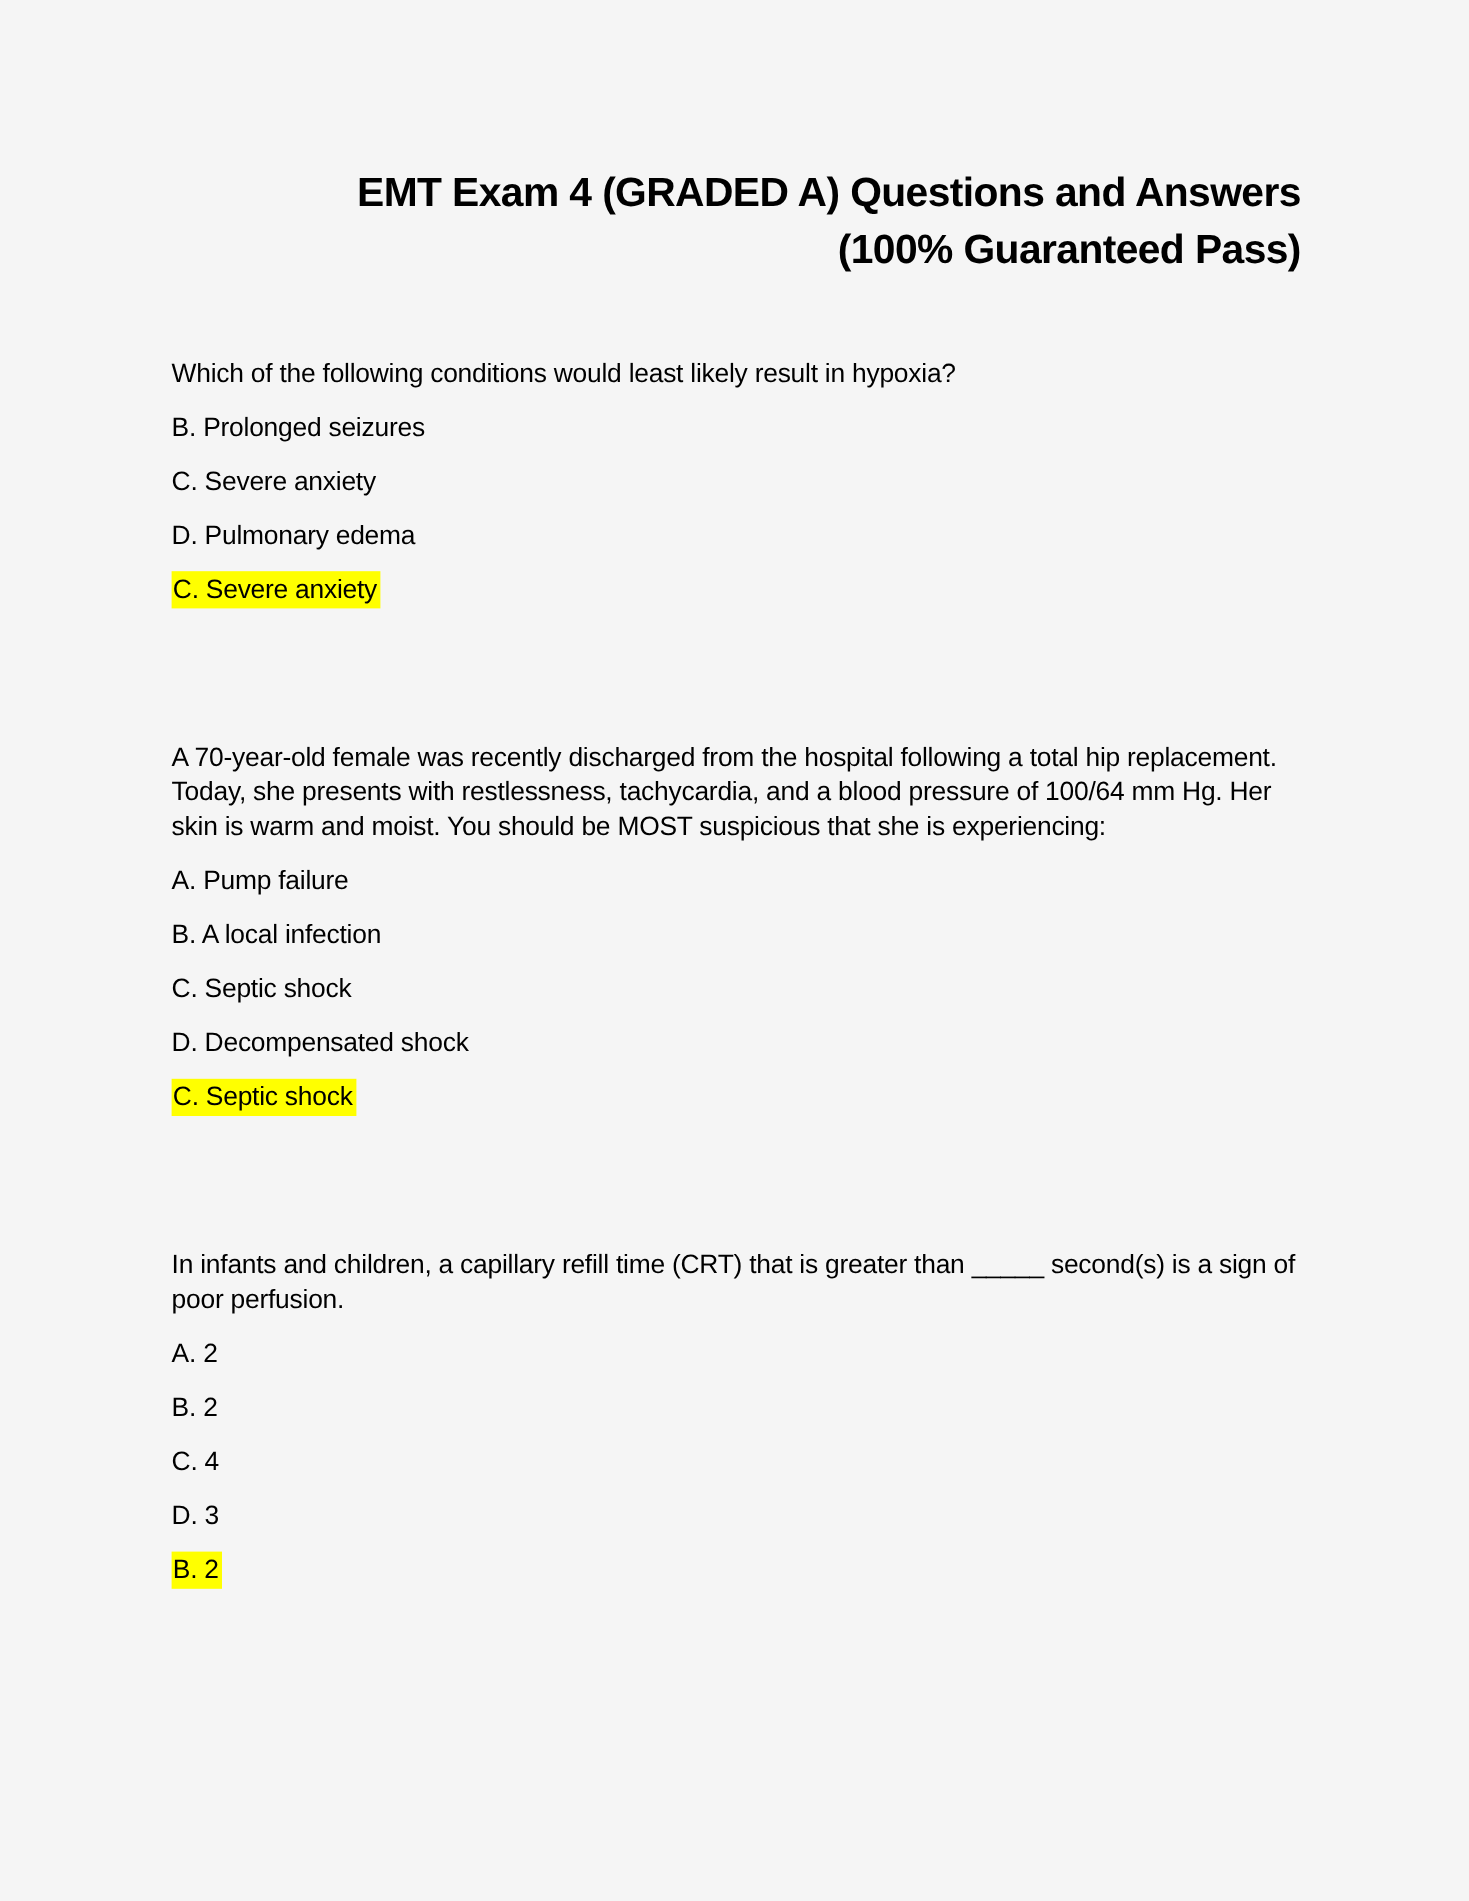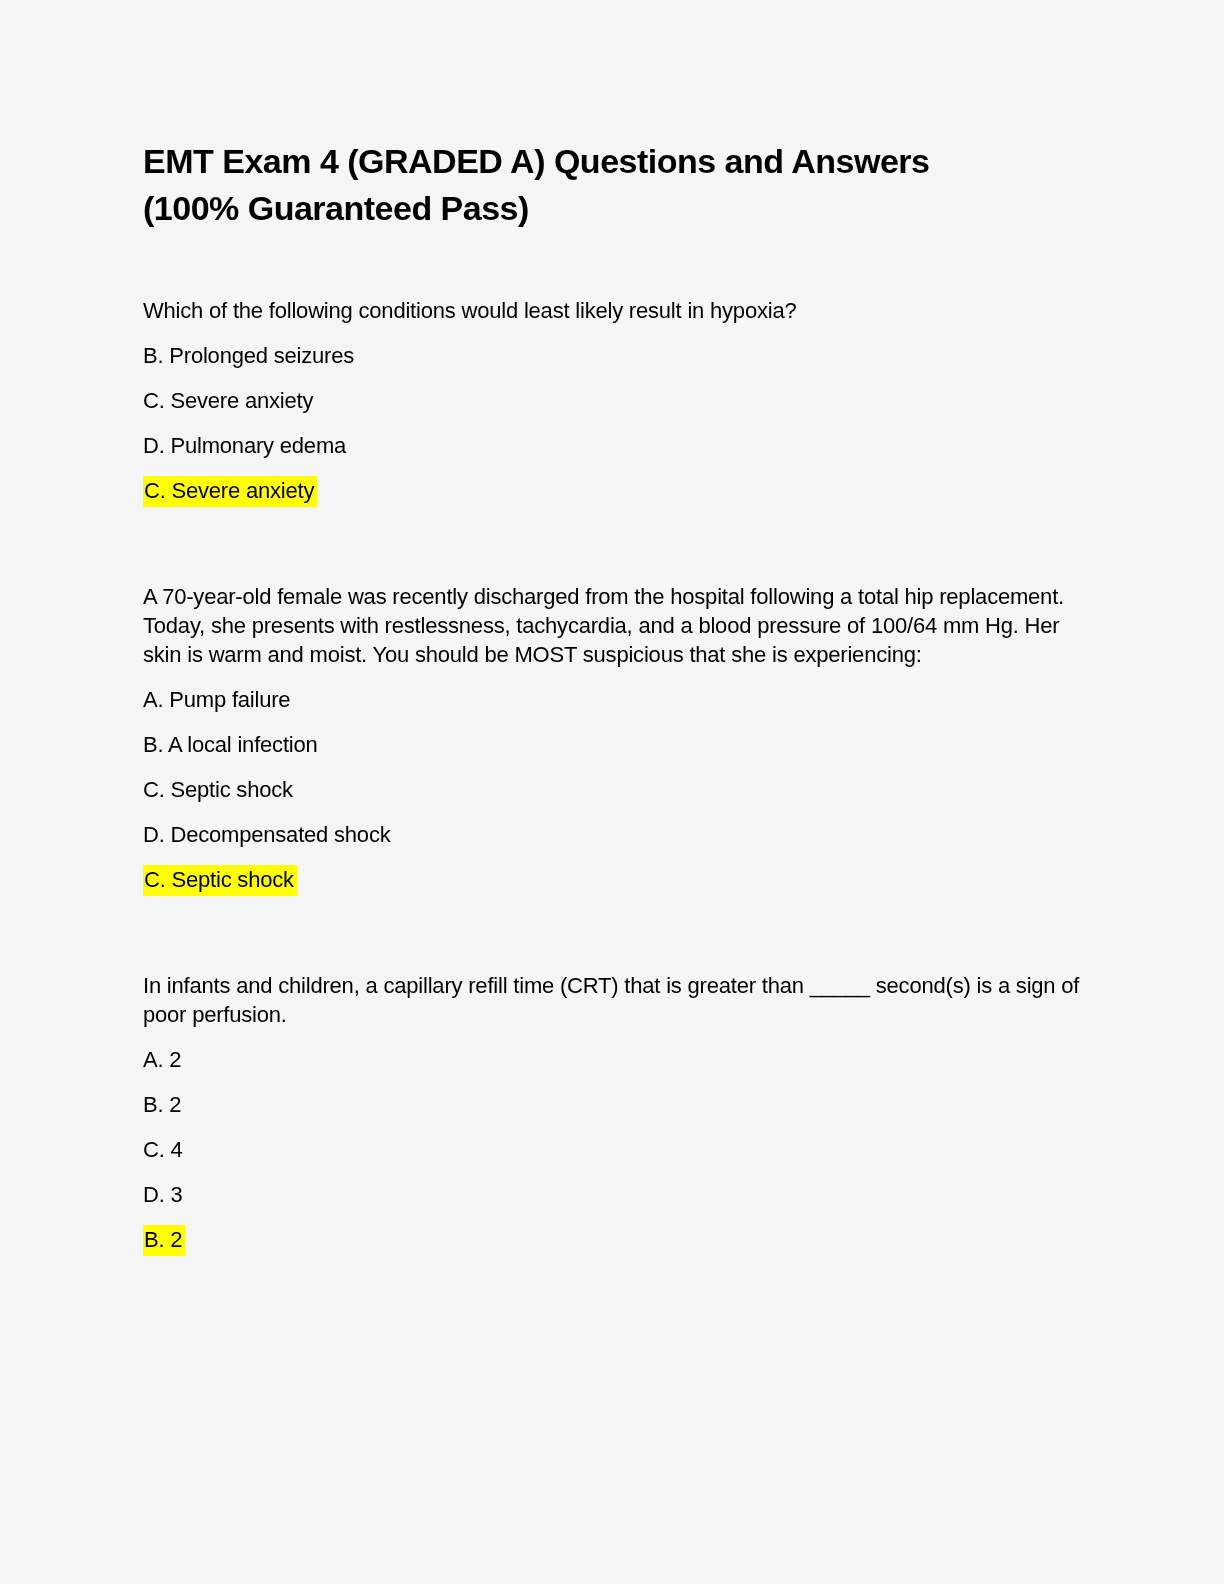--- a/index.html
+++ b/index.html
@@ -14,38 +14,38 @@
     position: relative;
     width: 1224px;
     height: 1584px;
     background: #f5f5f5;
     overflow: hidden;
   }
   .content {
     padding: 138px 140px 0 143px;
   }
   h1.doc-title {
-    text-align: left;
+    text-align: right;
     font-size: 34px;
     line-height: 47px;
     font-weight: bold;
     letter-spacing: -0.5px;
     margin-bottom: 64px;
   }
   .question p {
     font-size: 22px;
     line-height: 29px;
     letter-spacing: -0.2px;
     margin: 0 0 16px 0;
   }
   .question p.answer-line {
     margin-bottom: 0;
   }
   .question + .question {
-    margin-top: 77px;
+    margin-top: 111px;
   }
   mark.answer-highlight {
     background: #ffff00;
     color: #000000;
     padding: 2px 3px 4px 1px;
   }
 </style>
 </head>
 <body>
 

